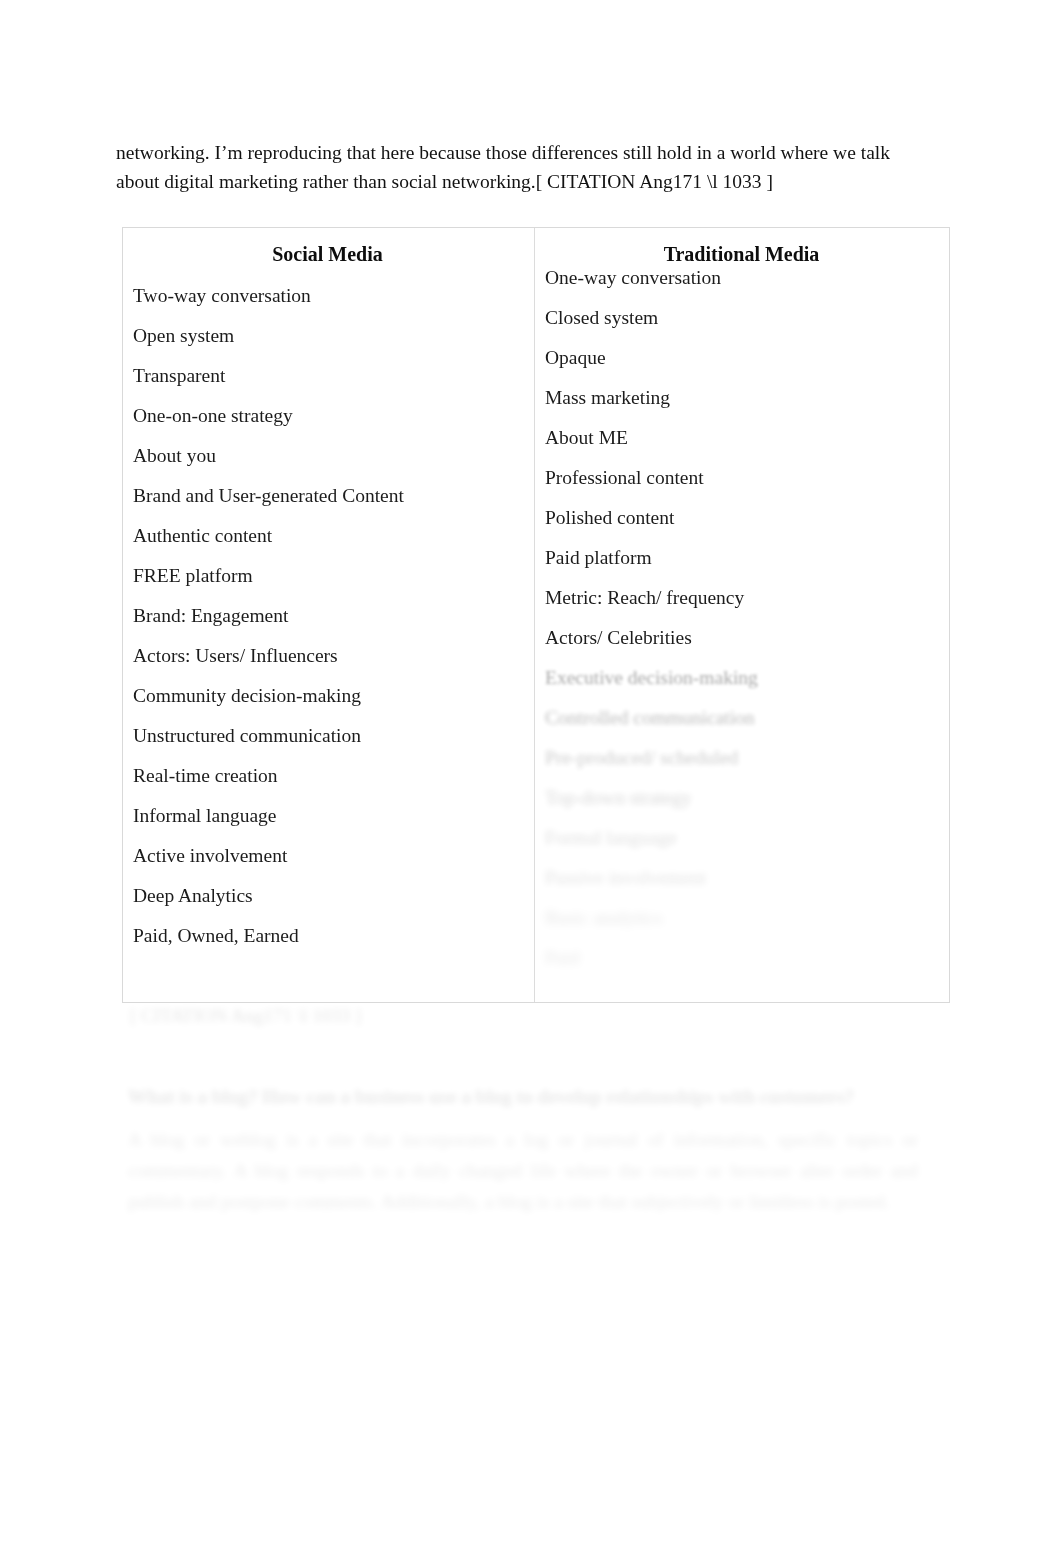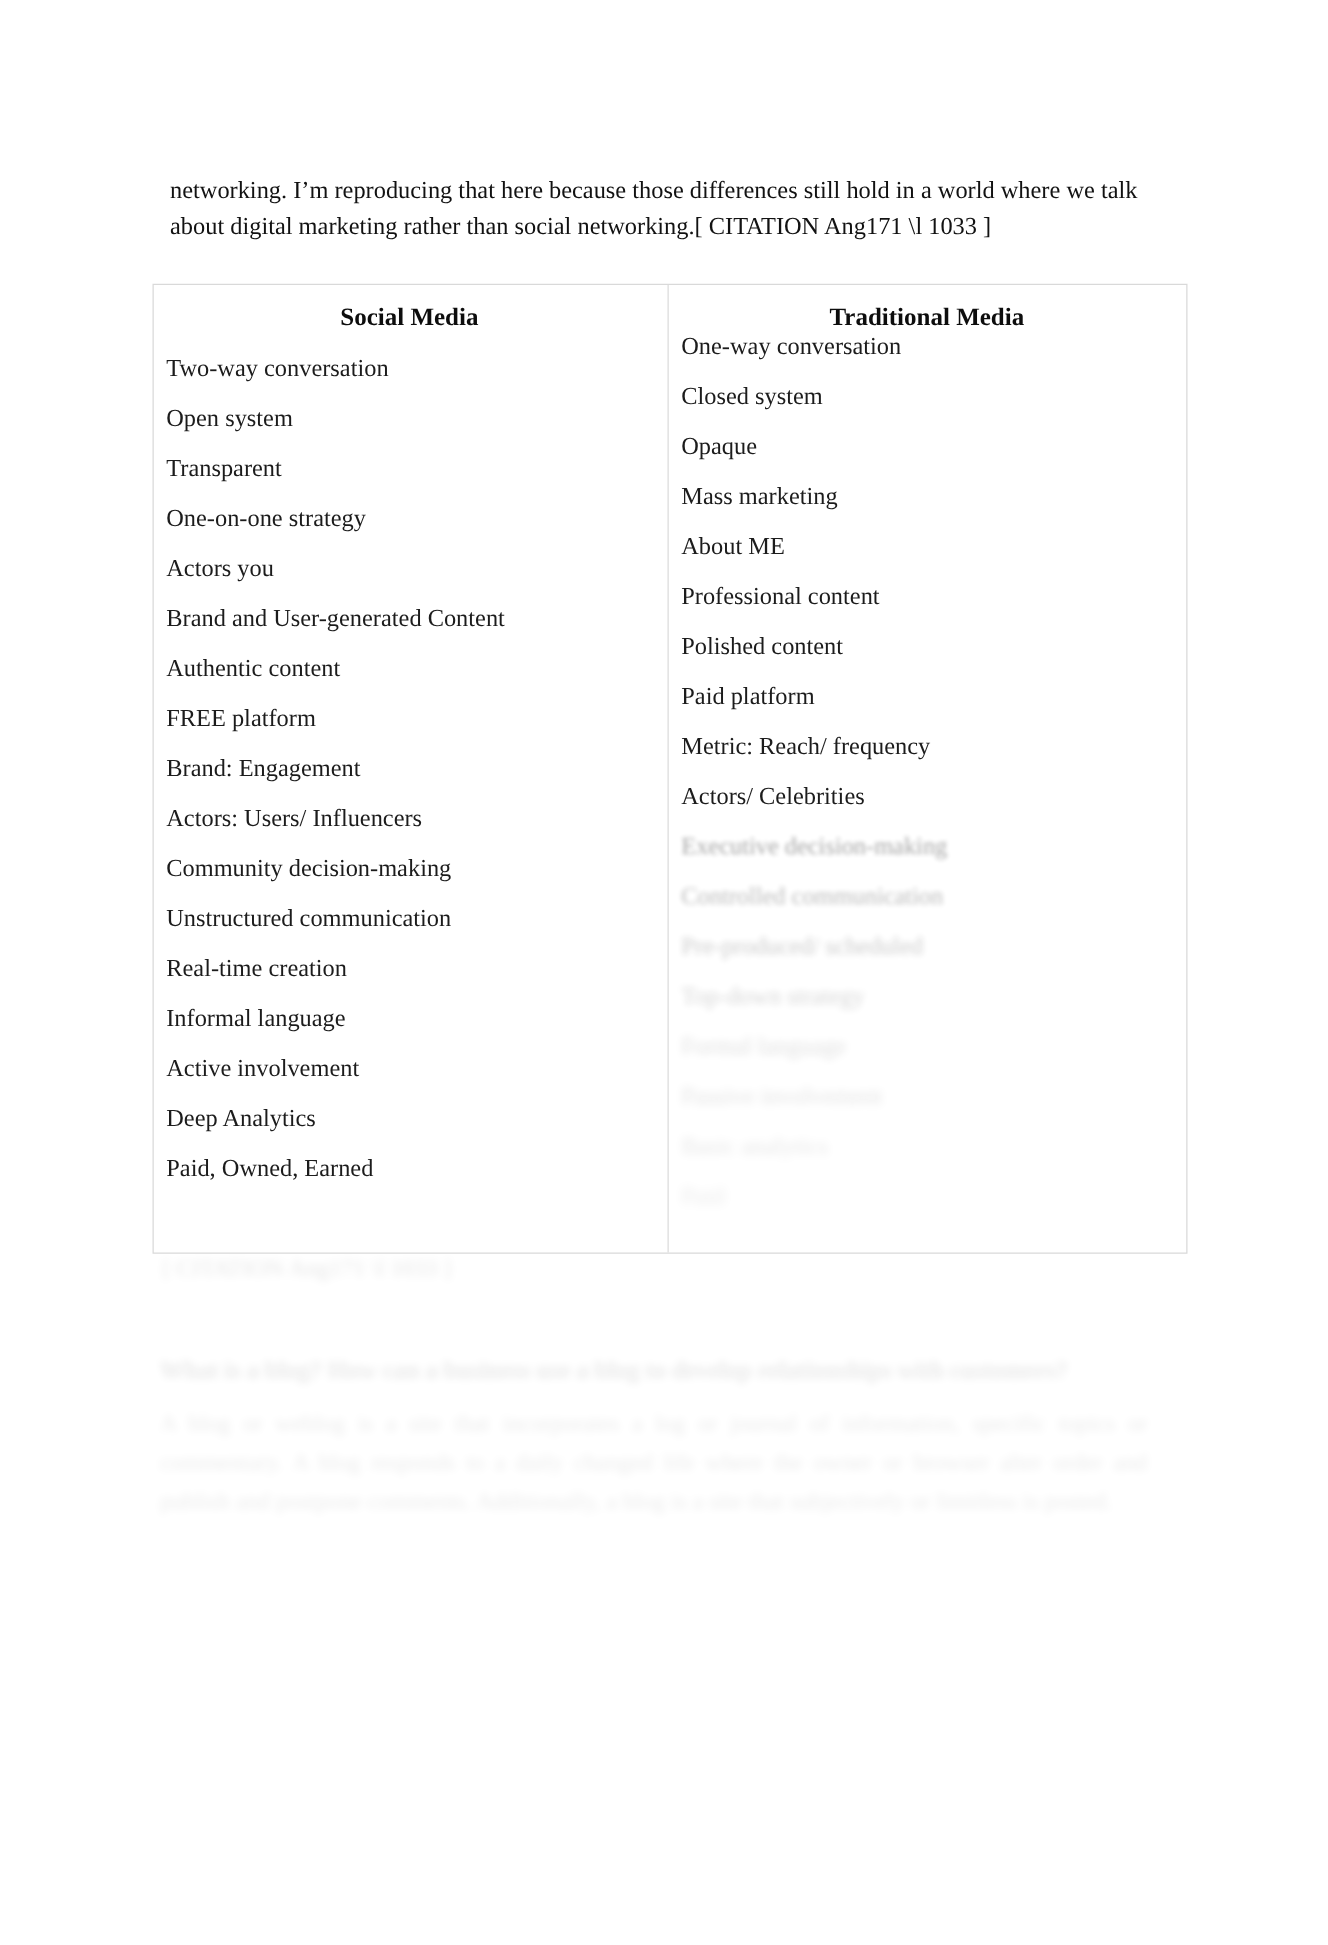--- a/index.html
+++ b/index.html
@@ -20,21 +20,21 @@
 
   .page {
     position: absolute;
     inset: 0;
     background: #ffffff;
   }
 
   
   .intro {
     position: absolute;
-    left: 136px;
+    left: 116px;
     top: 122px;
     width: 795px;
     font-size: 19.5px;
     line-height: 29px;
     color: #121212;
     text-align: left;
     margin-top: 16px;
   }
 
   
@@ -146,21 +146,21 @@
 
     <div class="col-divider"></div>
 
     <div class="col col-left">
       <div class="col-head">Social Media</div>
 
       <div class="item">Two-way conversation</div>
       <div class="item">Open system</div>
       <div class="item">Transparent</div>
       <div class="item">One-on-one strategy</div>
-      <div class="item">Actors you</div>
+      <div class="item">About you</div>
       <div class="item">Brand and User-generated Content</div>
       <div class="item">Authentic content</div>
       <div class="item">FREE platform</div>
       <div class="item">Brand: Engagement</div>
       <div class="item">Actors: Users/ Influencers</div>
       <div class="item">Community decision-making</div>
       <div class="item">Unstructured communication</div>
       <div class="item">Real-time creation</div>
       <div class="item">Informal language</div>
       <div class="item">Active involvement</div>

